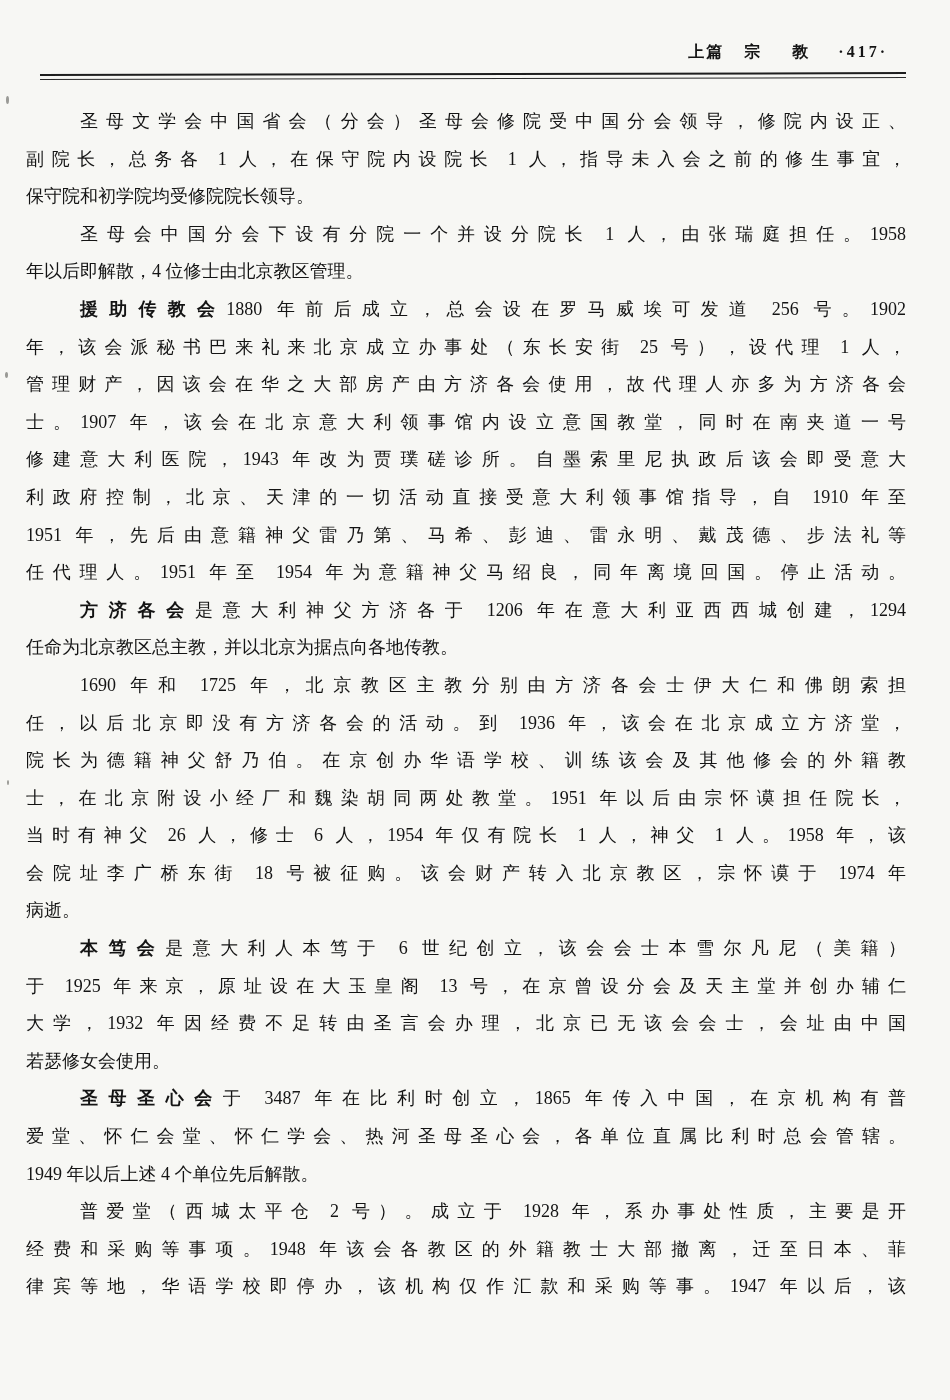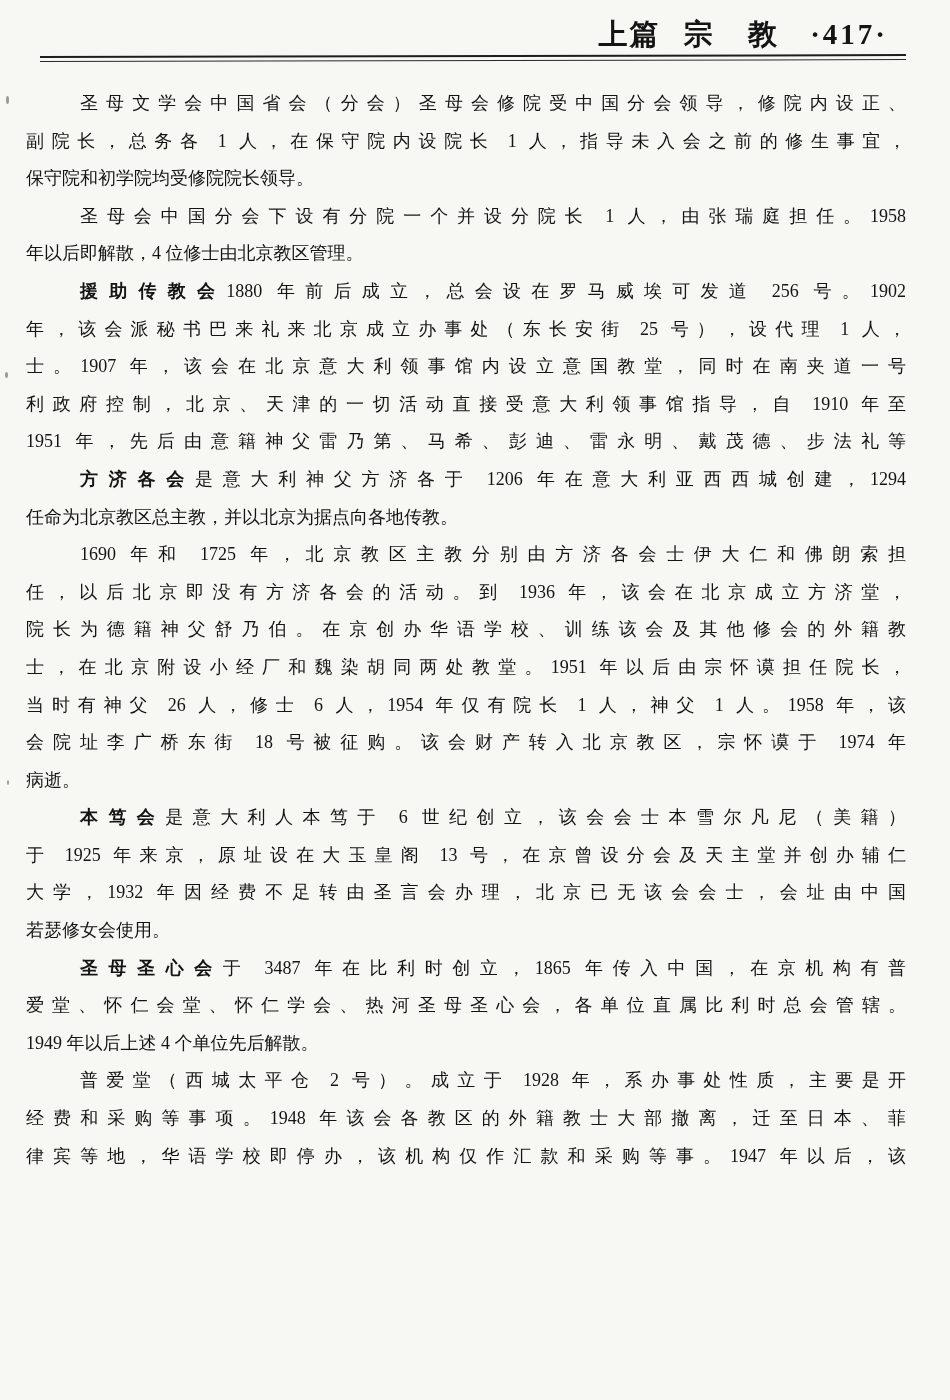--- a/index.html
+++ b/index.html
@@ -12,25 +12,26 @@
     position: relative;
     width: 950px; height: 1400px;
     background: #f7f7f4;
     color: #141414;
     overflow: hidden;
   }
   
   .running-head {
     padding: 20px 62px 0 0;
     text-align: right;
-    font-size: 29px;
+    font-size: 16px;
     line-height: 28px;
     font-weight: bold;
     letter-spacing: 2px;
     white-space: nowrap;
+    margin-top: 18px;
   }
   .running-head .sec { margin-right: 14px; }
   .running-head .subj { letter-spacing: 14px; }
   .running-head .pageno { margin-left: 10px; letter-spacing: 3px; }
   .head-rule {
     margin: 7px 44px 0 40px;
     height: 3px;
     border-top: 2px solid #1e1e1e;
     border-bottom: 1.6px solid #2a2a2a;
     transform: rotate(-0.12deg);
@@ -78,23 +79,26 @@
         <div class="line fill">副院长，总务各 1 人，在保守院内设院长 1 人，指导未入会之前的修生事宜，</div>
         <div class="line">保守院和初学院均受修院院长领导。</div>
       </div>
       <div>
         <div class="line indent fill">圣母会中国分会下设有分院一个并设分院长 1 人，由张瑞庭担任。1958</div>
         <div class="line">年以后即解散，4 位修士由北京教区管理。</div>
       </div>
       <div>
         <div class="line indent fill"><b class="term">援助传教会</b><span>1880 年前后成立，总会设在罗马威埃可发道 256 号。1902</span></div>
         <div class="line fill">年，该会派秘书巴来礼来北京成立办事处（东长安街 25 号），设代理 1 人，</div>
+        <div class="line fill">管理财产，因该会在华之大部房产由方济各会使用，故代理人亦多为方济各会</div>
         <div class="line fill">士。1907 年，该会在北京意大利领事馆内设立意国教堂，同时在南夹道一号</div>
+        <div class="line fill">修建意大利医院，1943 年改为贾璞磋诊所。自墨索里尼执政后该会即受意大</div>
         <div class="line fill">利政府控制，北京、天津的一切活动直接受意大利领事馆指导，自 1910 年至</div>
         <div class="line fill">1951 年，先后由意籍神父雷乃第、马希、彭迪、雷永明、戴茂德、步法礼等</div>
+        <div class="line fill">任代理人。1951 年至 1954 年为意籍神父马绍良，同年离境回国。停止活动。</div>
       </div>
       <div>
         <div class="line indent fill"><b class="term">方济各会</b><span>是意大利神父方济各于 1206 年在意大利亚西西城创建，1294</span></div>
         <div class="line">任命为北京教区总主教，并以北京为据点向各地传教。</div>
       </div>
       <div>
         <div class="line indent fill">1690 年和 1725 年，北京教区主教分别由方济各会士伊大仁和佛朗索担</div>
         <div class="line fill">任，以后北京即没有方济各会的活动。到 1936 年，该会在北京成立方济堂，</div>
         <div class="line fill">院长为德籍神父舒乃伯。在京创办华语学校、训练该会及其他修会的外籍教</div>
         <div class="line fill">士，在北京附设小经厂和魏染胡同两处教堂。1951 年以后由宗怀谟担任院长，</div>

